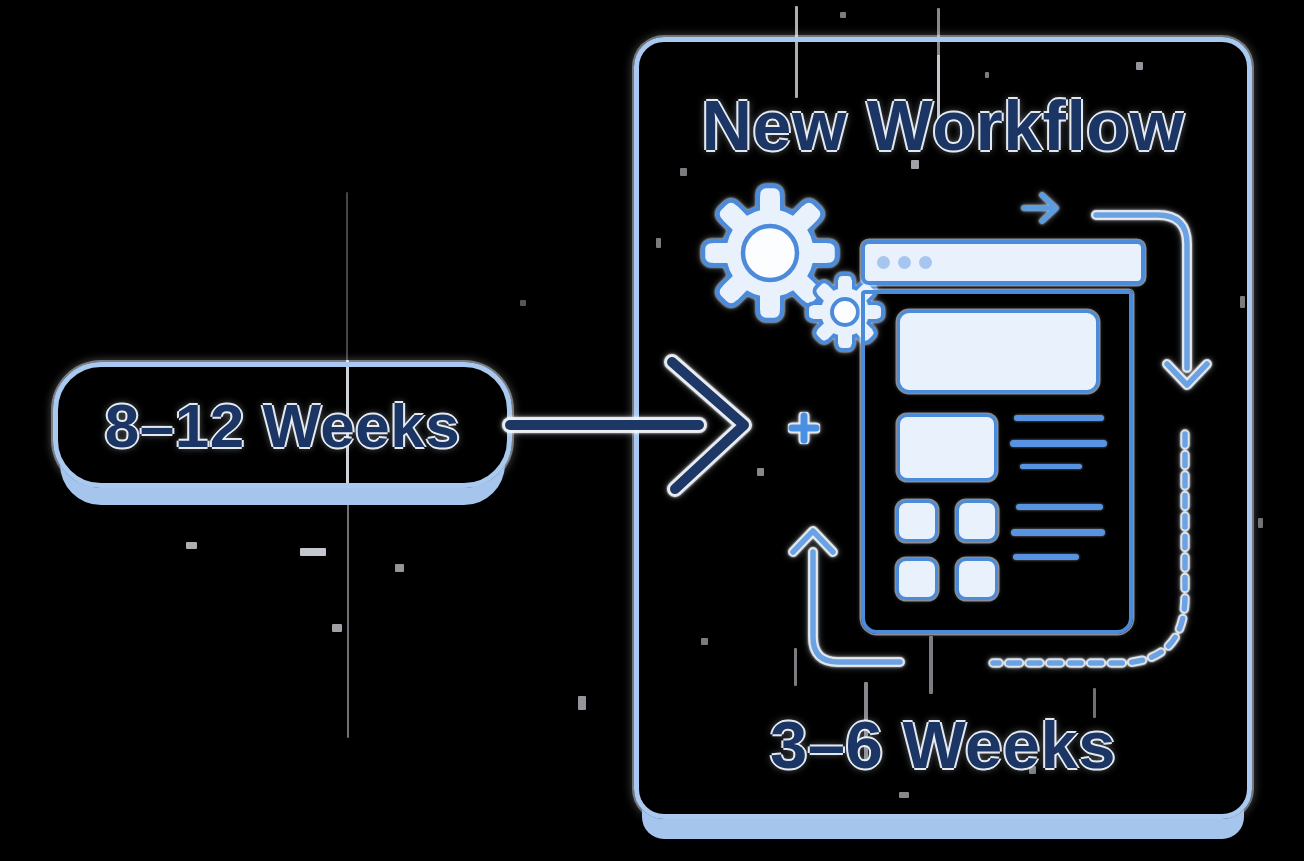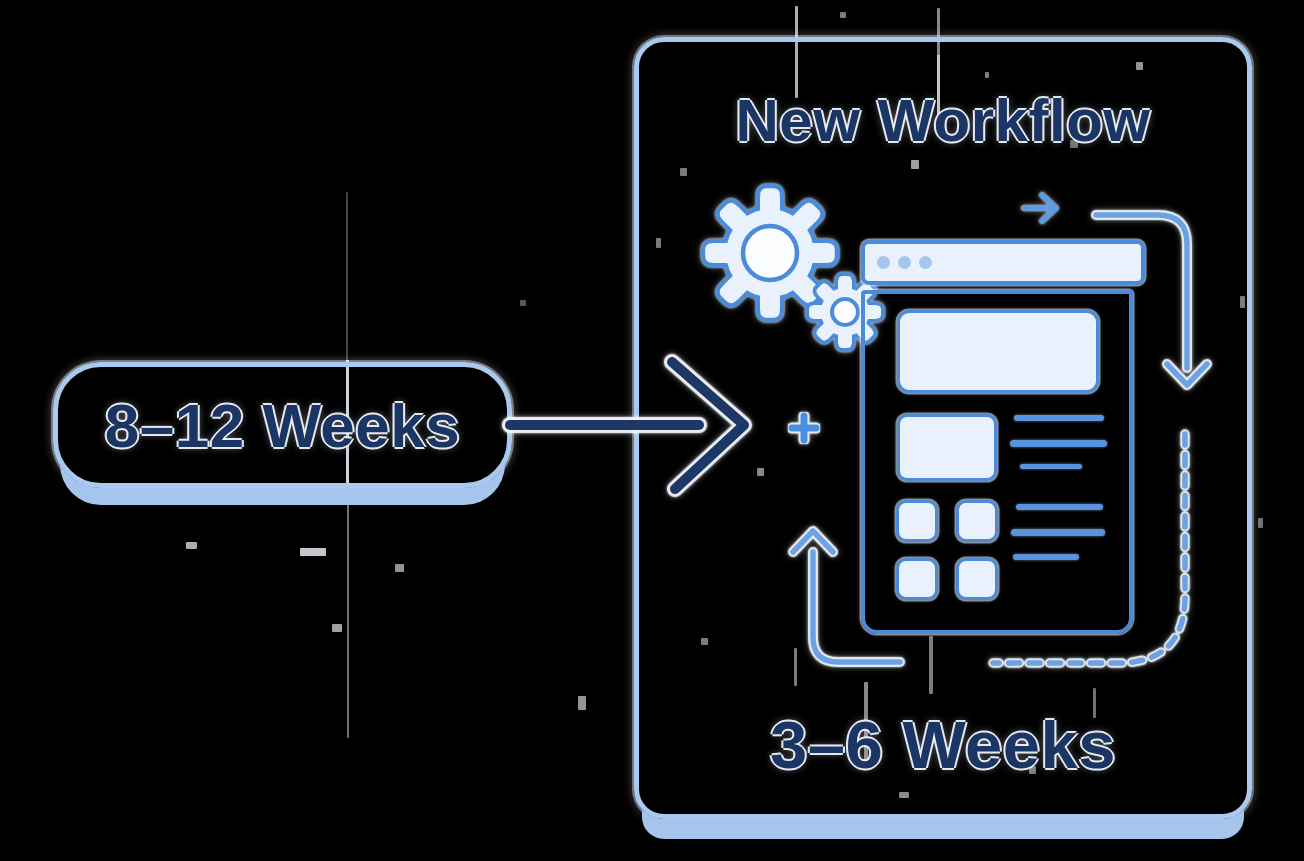--- a/index.html
+++ b/index.html
@@ -28,21 +28,21 @@
     text-align:center;
   }
   #pill .navy-label{font-size:62px;}
 
   
   #wfbox{
     left:634px;top:37px;width:608px;height:772px;z-index:4;
     border:5px solid #a9c9f1;border-radius:30px;
     box-shadow:0 28px 0 -8px #a6c5ec, 0 0 0 2px rgba(244,248,255,.38), 0 0 10px 2px rgba(244,248,255,.28);
   }
-  #wf-title{left:634px;top:86px;width:618px;text-align:center;z-index:6;font-size:60px;}
+  #wf-title{left:634px;top:86px;width:618px;text-align:center;z-index:6;font-size:70px;}
   #wf-duration{left:634px;top:706px;width:618px;text-align:center;z-index:6;font-size:67px;}
 
   
   .glowsvg{filter:drop-shadow(0 0 1px rgba(255,255,255,.85)) drop-shadow(0 0 3px rgba(235,243,255,.4));}
 
   
   .uiblue{border:4px solid #4c8bd9;background:#e9f2fc;
     box-shadow:0 0 0 1.5px rgba(240,246,255,.5), 0 0 5px rgba(240,246,255,.38);}
   #browser-topbar{left:861px;top:240px;width:264px;height:37px;border-radius:8px;z-index:3;
     display:flex;align-items:center;padding-left:12px;gap:8px;}

